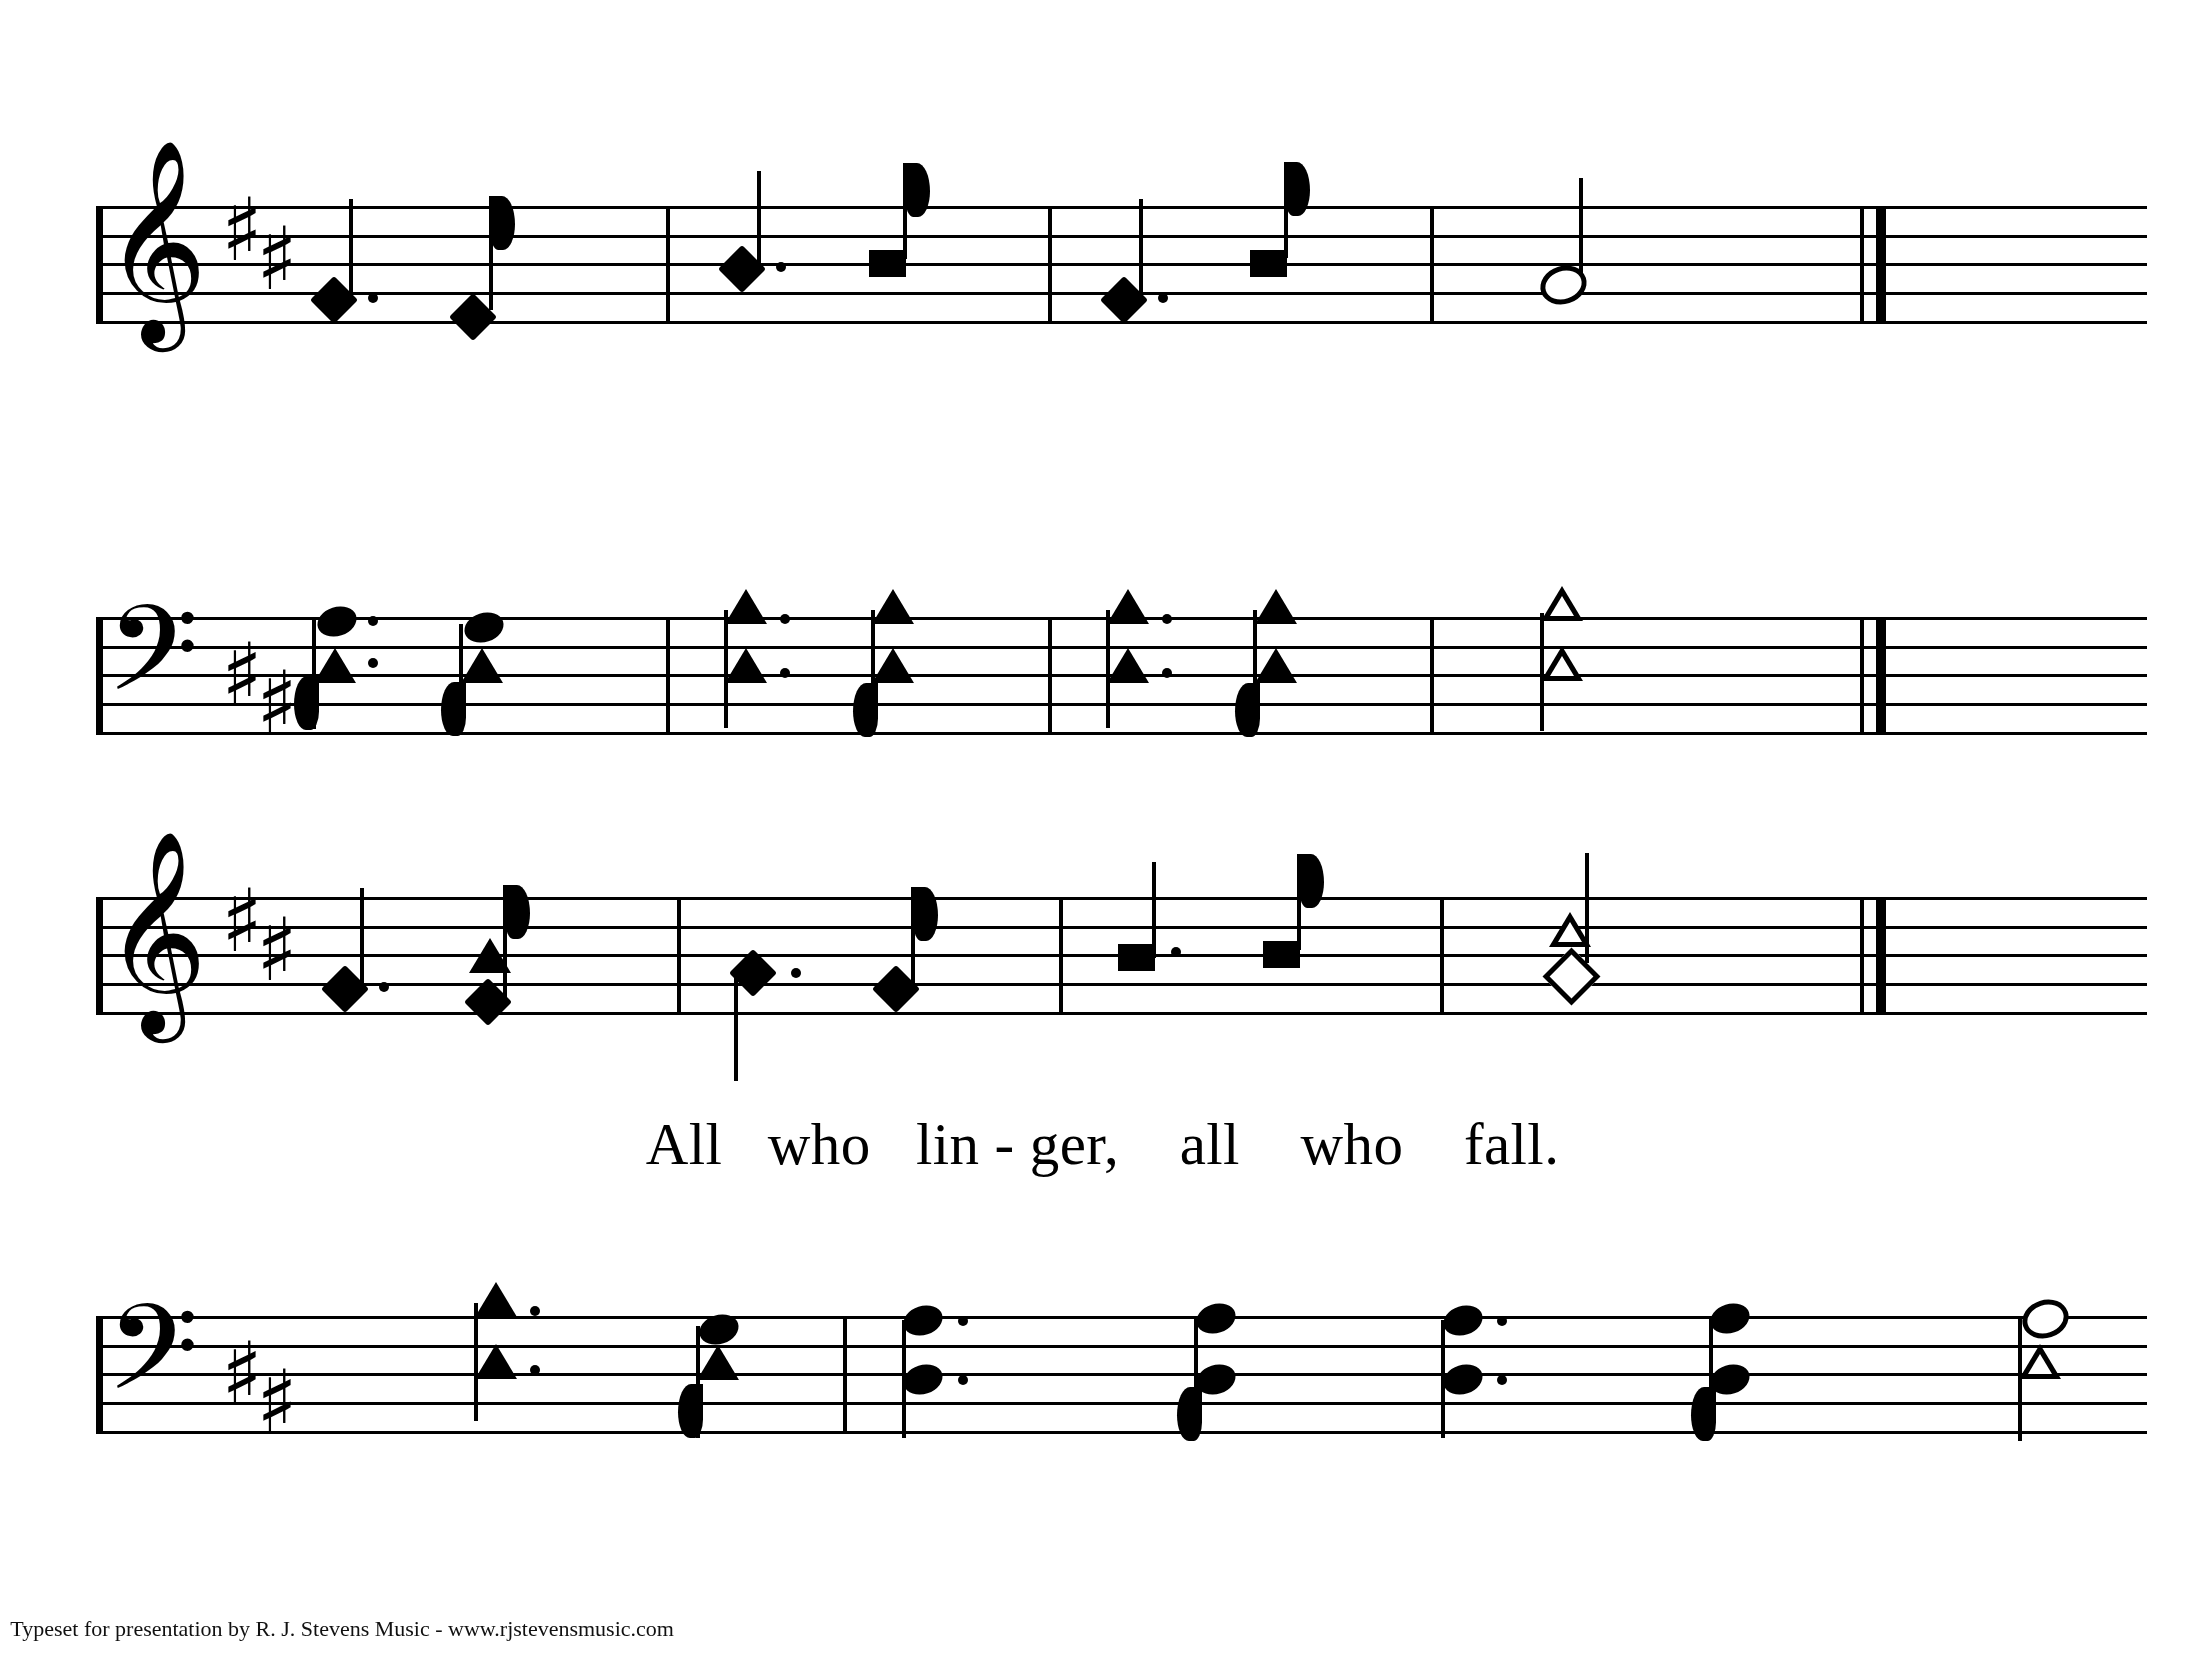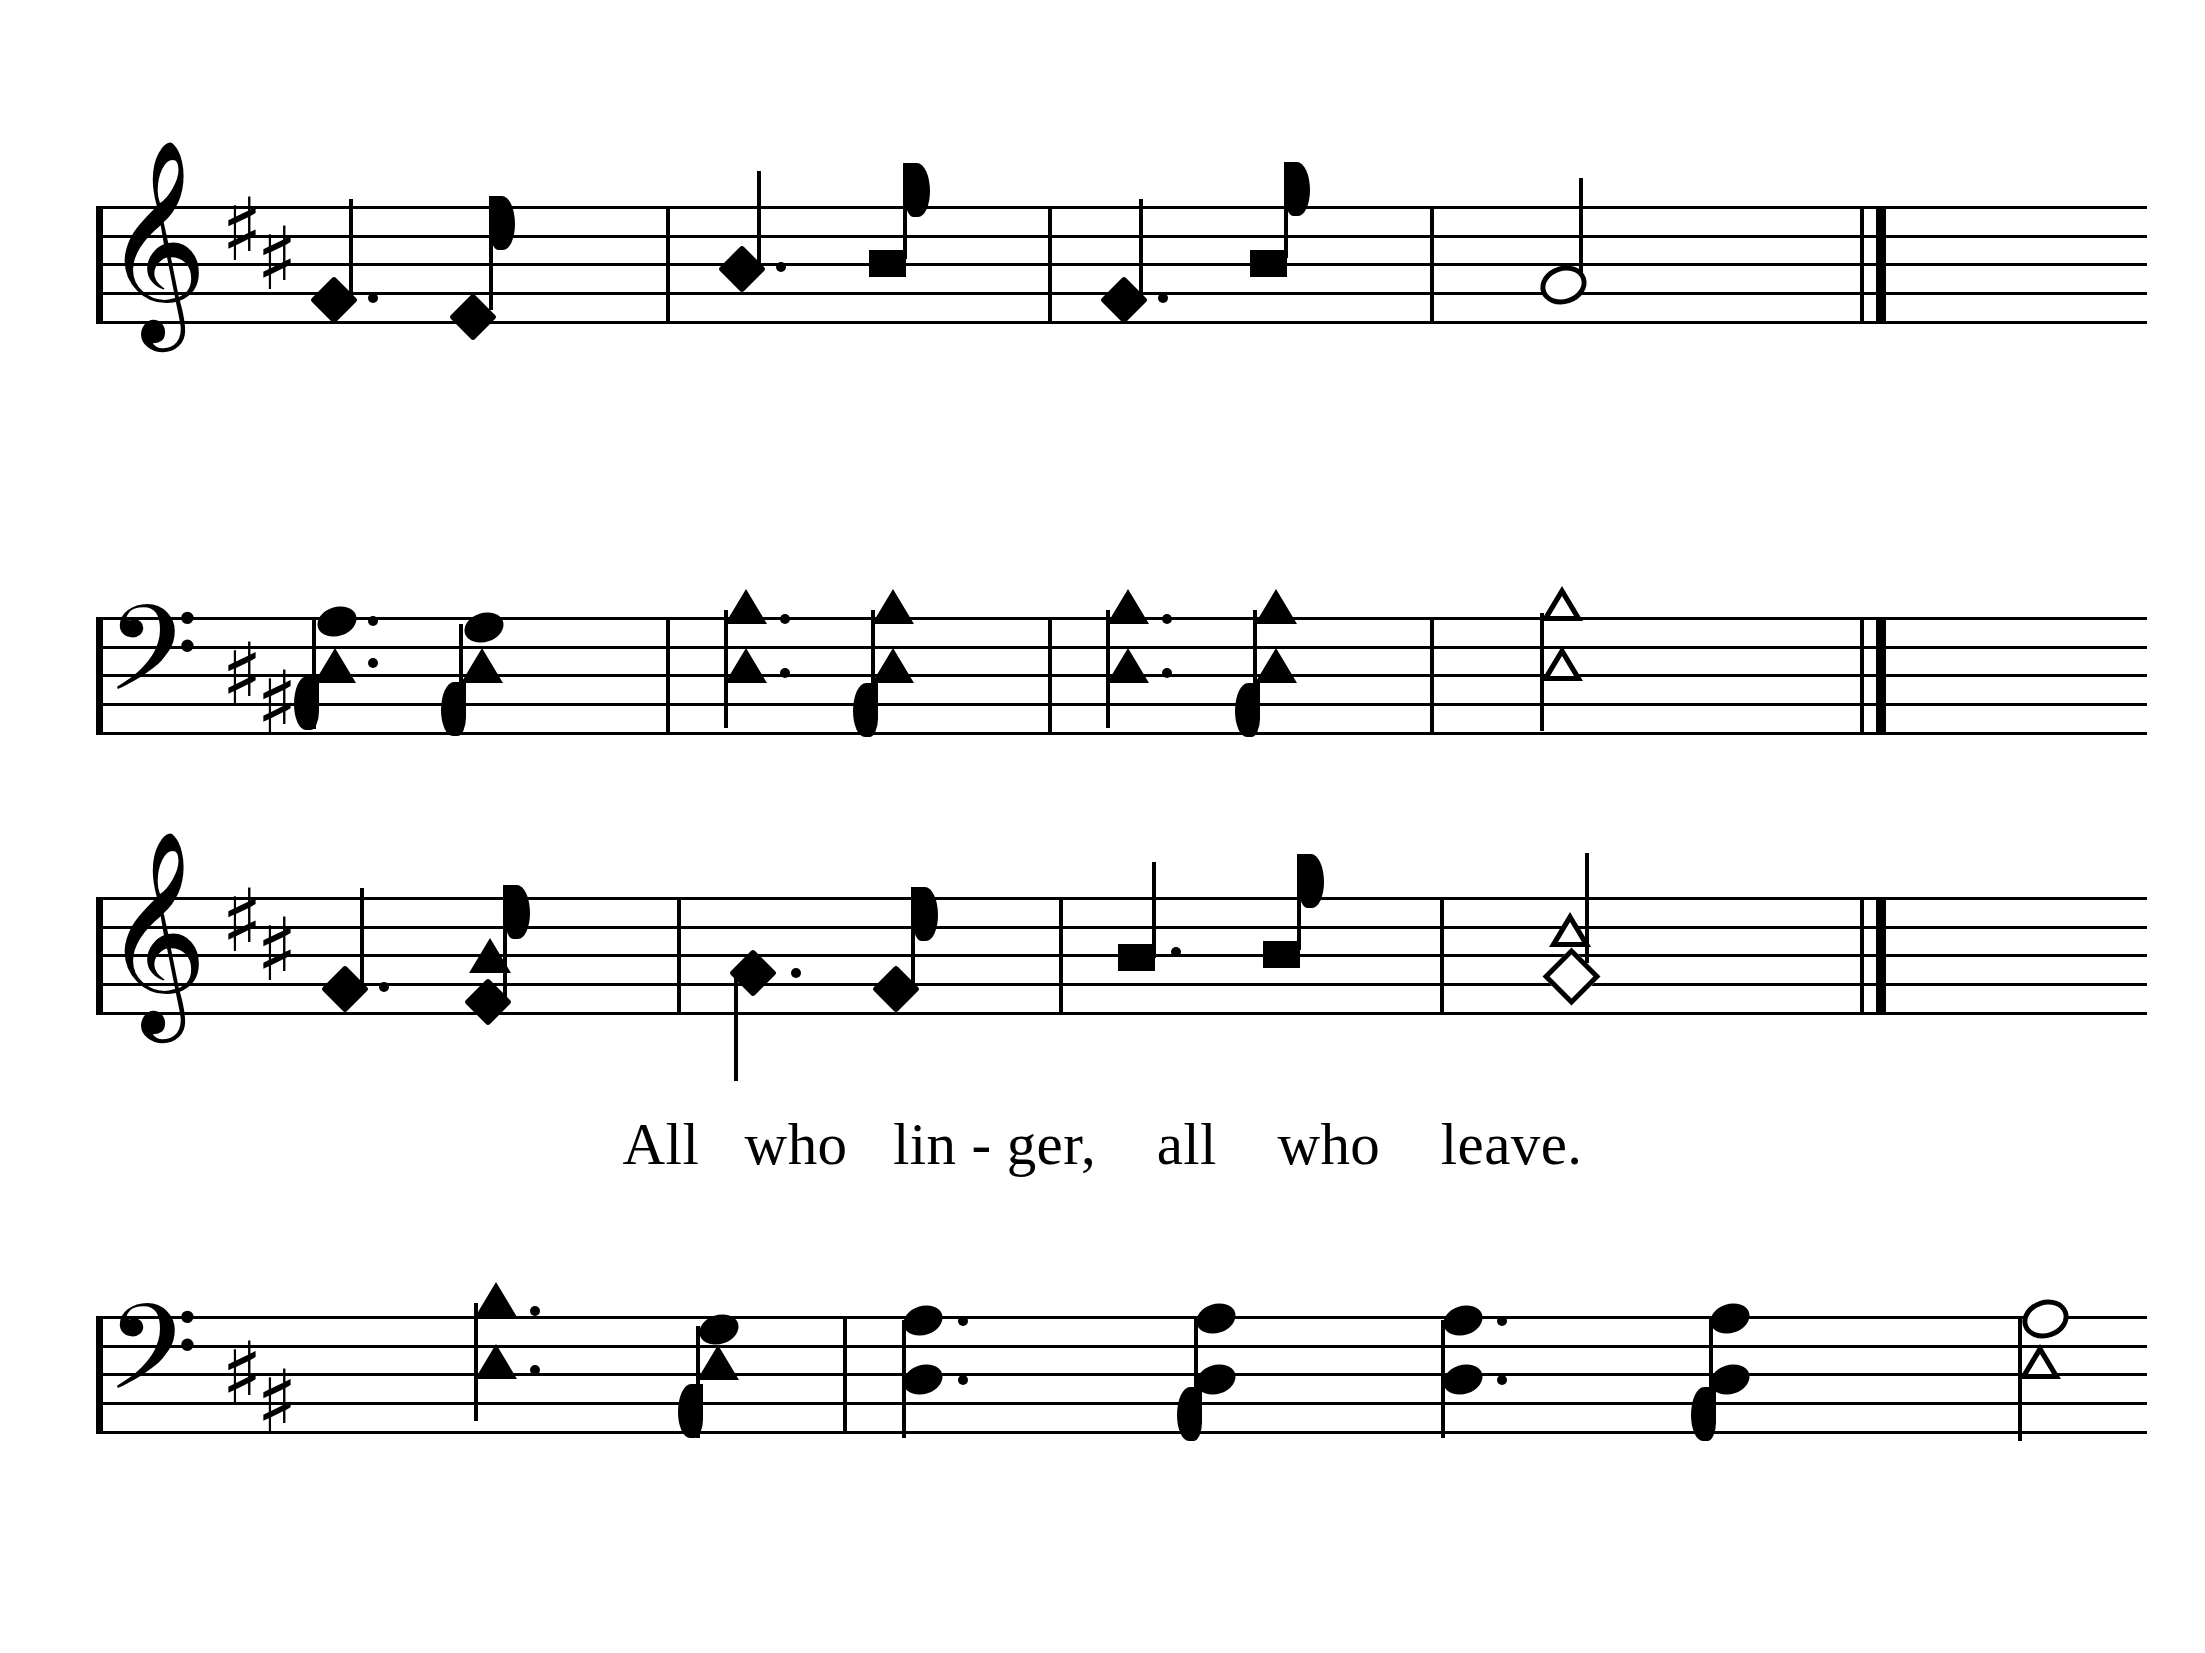--- a/index.html
+++ b/index.html
@@ -410,21 +410,21 @@
       <div class="note">
         <div class="head diamond-open" style="left:1455px; top:59px;"></div>
         <div class="head tri-open" style="left:1453px; top:14.7px;"></div>
         <div class="stem" style="left:1489px; top:-44px; height:110px;"></div>
       </div>
 
       <div class="barline final-thin" style="left:1764px;"></div>
       <div class="barline thick" style="left:1780px;"></div>
     </div>
 
-    <div class="lyrics" style="top:309px;">All   who   lin - ger,    all    who    leave.</div>
+    <div class="lyrics" style="top:309px;">All   who   lin - ger,    all    who    fall.</div>
 
     <div class="staff" style="top:515px;">
       <div class="staff-lines">
         <div class="ln l0"></div>
           <div class="ln l1"></div>
           <div class="ln l2"></div>
           <div class="ln l3"></div>
           <div class="ln l4"></div>
       </div>
 
@@ -482,14 +482,15 @@
         <div class="head tri-open" style="left:1923px; top:28px;"></div>
         <div class="stem" style="left:1922px; top:0px; height:125px;"></div>
       </div>
 
     </div>
 
     <div class="brace" style="left:96px; top:96px; height:118px;"></div>
     <div class="brace" style="left:96px; top:515px; height:118px;"></div>
   </div>
 
+  <div class="footer">Typeset for presentation by R. J. Stevens Music  -  www.rjstevensmusic.com</div>
 </div>
 
 
 </body></html>

